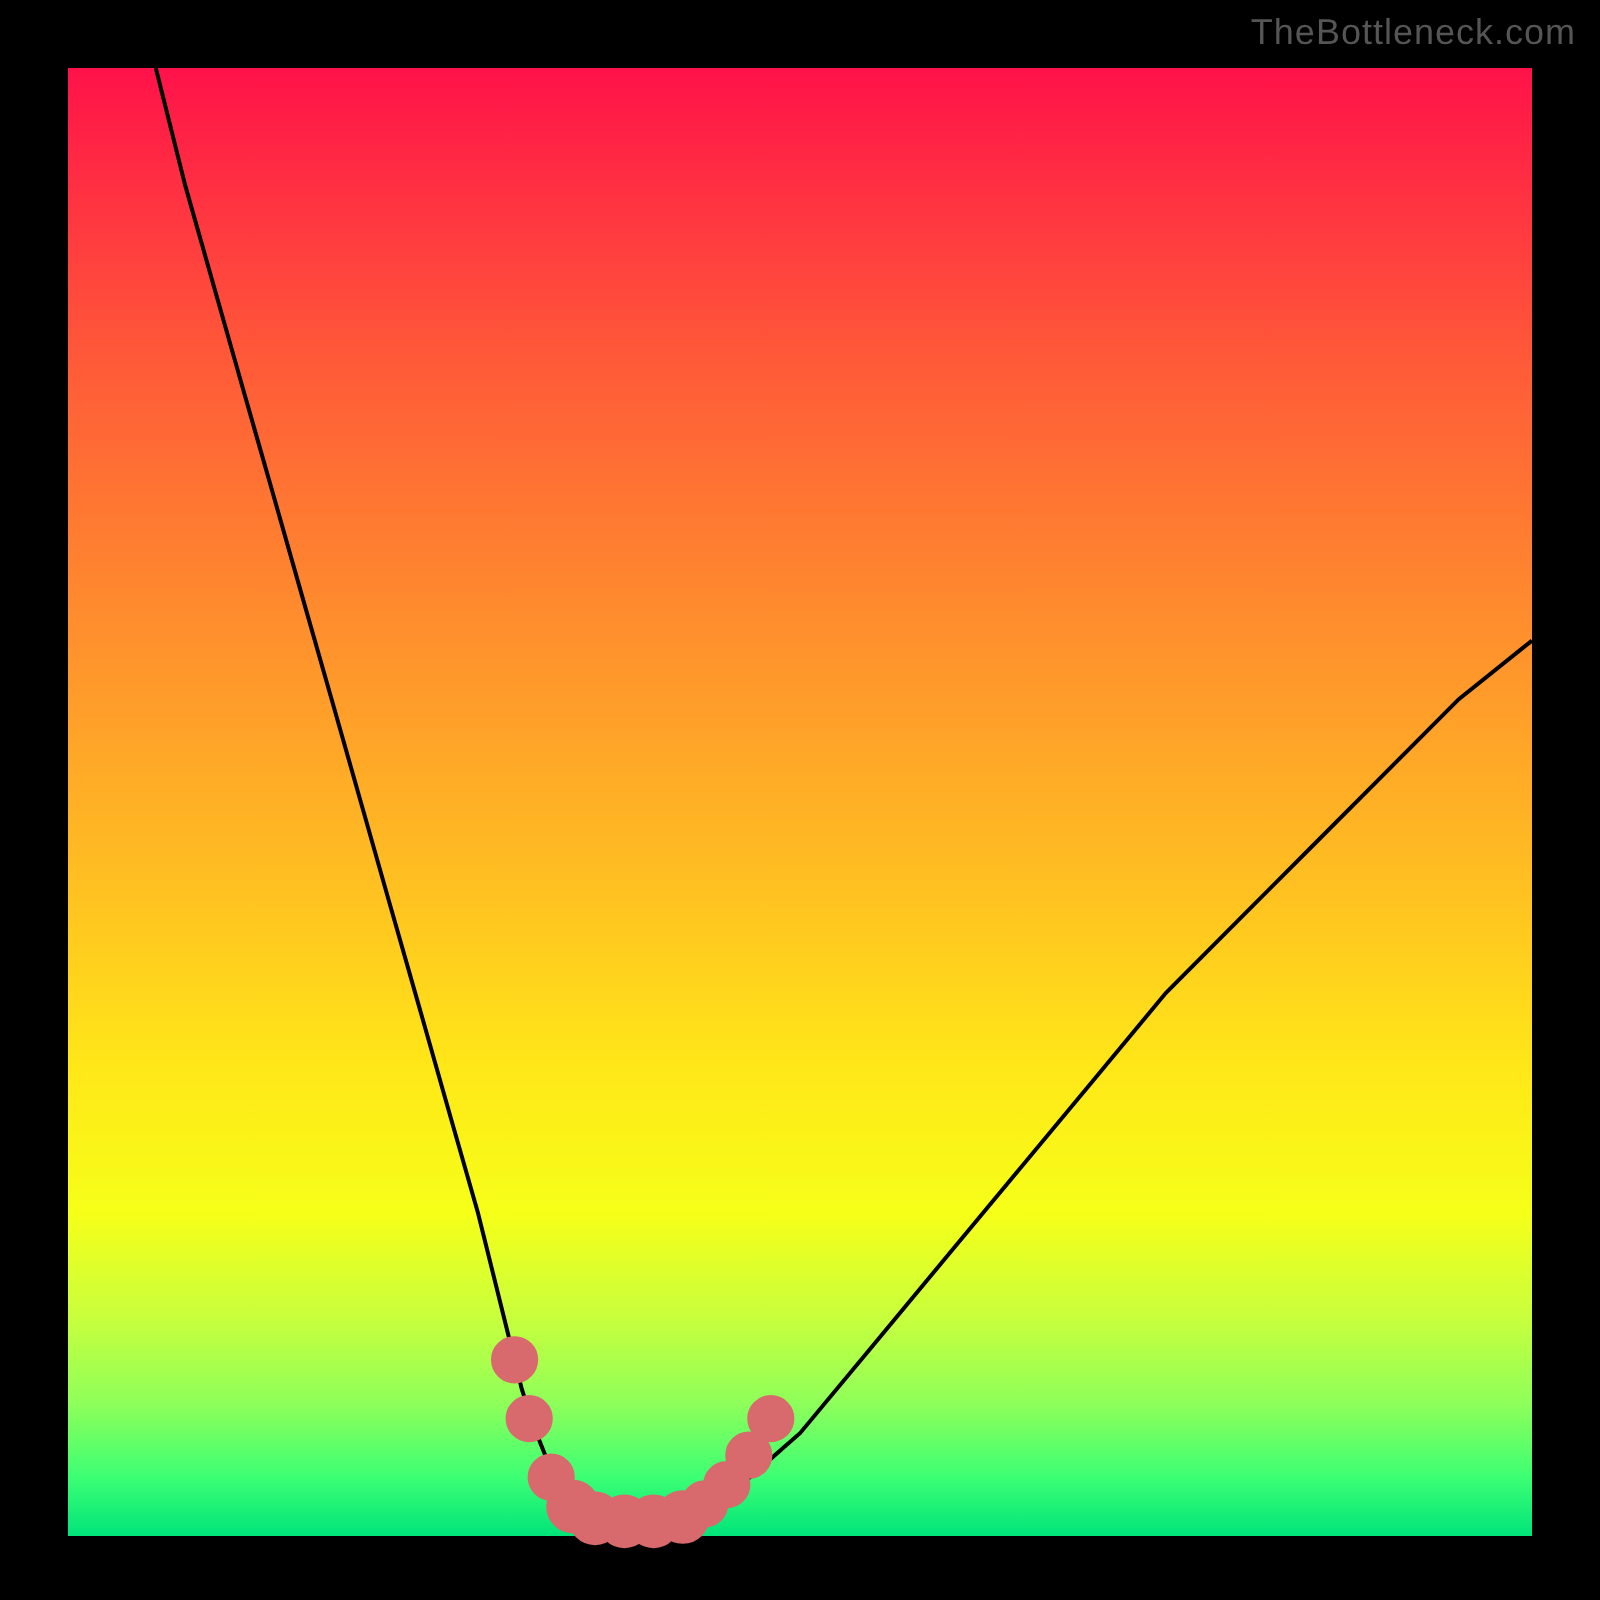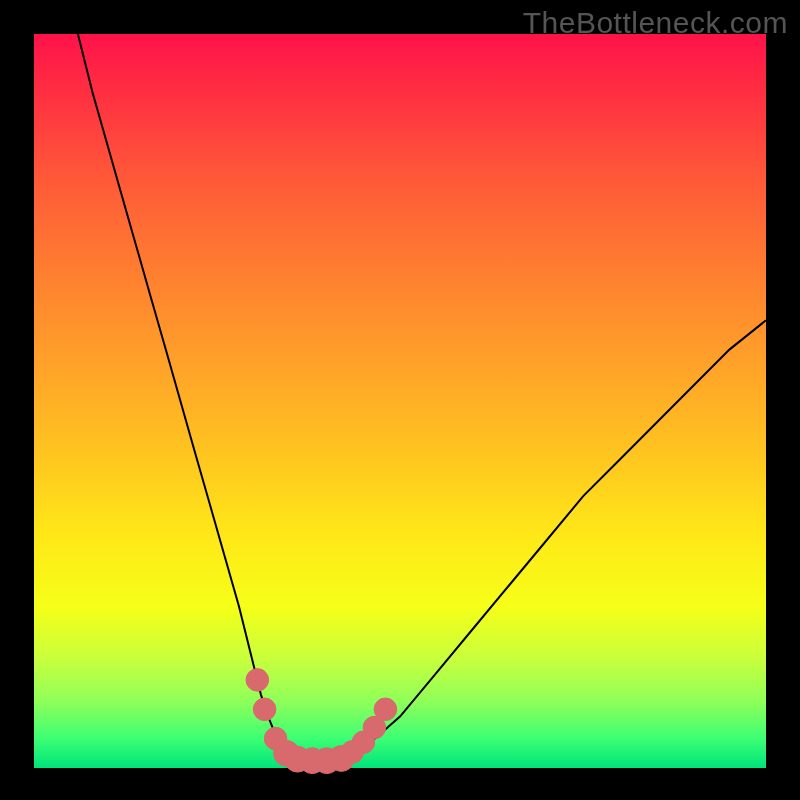--- a/index.html
+++ b/index.html
@@ -38,21 +38,21 @@
       #8eff5a 91%,
       #3cff74 96%,
       #00e47a 100%
     );
   }
   .watermark {
     position: absolute;
     top: 6px;
     right: 12px;
     color: #555;
-    font-size: 30px;
+    font-size: 18px;
     font-weight: 500;
     letter-spacing: 0.5px;
     user-select: none;
   }
   svg.curves {
     position: absolute;
     left: 0;
     top: 0;
     width: 732px;
     height: 734px;

